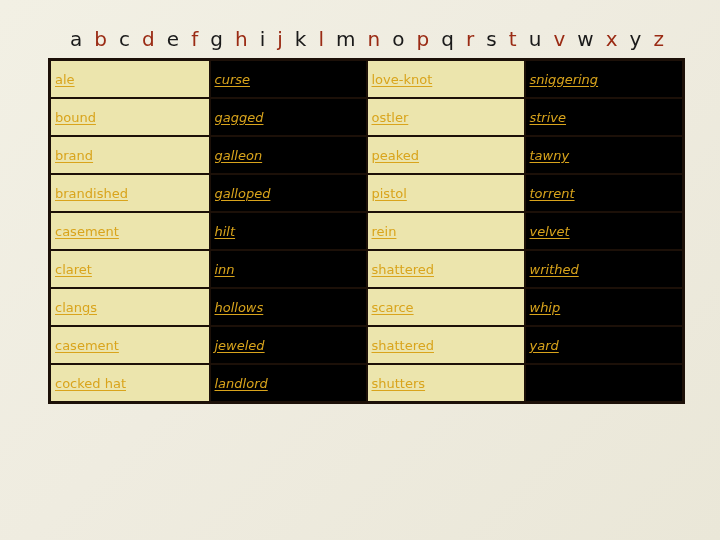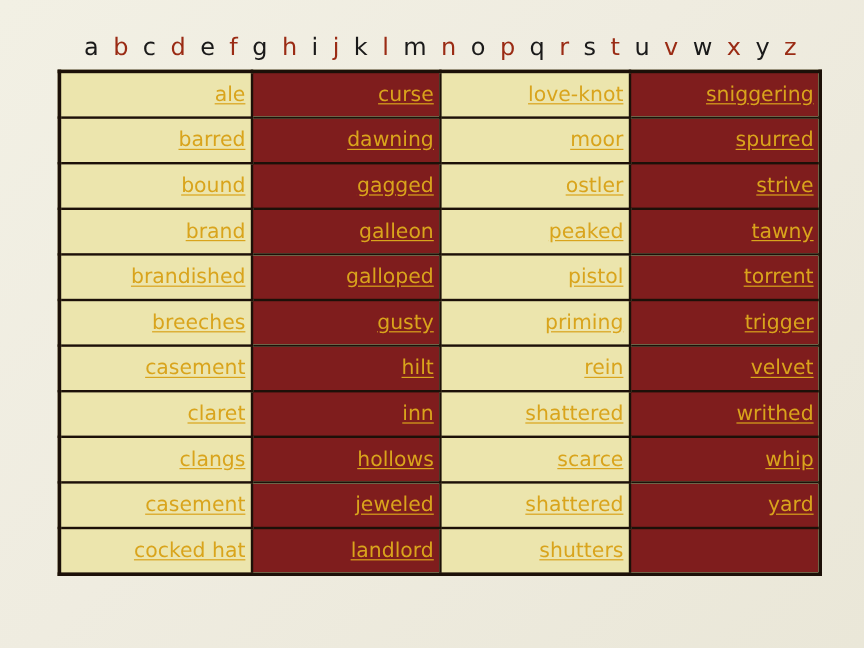--- a/index.html
+++ b/index.html
@@ -55,34 +55,34 @@
     border: 3px solid #1c1008;
   }
   #word-table col.col-a { width: 160px; }
   #word-table col.col-b { width: 157px; }
   #word-table col.col-c { width: 158px; }
   #word-table col.col-d { width: 159px; }
 
   #word-table td {
     height: 32px;
     padding: 2px 4px;
-    text-align: right;
+    text-align: left;
     vertical-align: middle;
     border: 2px solid #1c1008;
     font-family: "DejaVu Sans", sans-serif;
-    font-size: 17px;
+    font-size: 13px;
     line-height: 17px;
     color: #d9a41c;
     text-decoration: underline;
     text-underline-offset: 2px;
     white-space: nowrap;
     overflow: hidden;
   }
   #word-table td.shade-light { background: #ece5ad; }
-  #word-table td.shade-tan   { background: #7f1d1d; }
+  #word-table td.shade-tan   { background: #000000; font-style: italic; }
   #word-table td.empty { text-decoration: none; }
 </style>
 </head>
 <body>
 
 <div id="alphabet-strip">
     <span class="alpha-letter">a</span>
     <span class="alpha-letter red">b</span>
     <span class="alpha-letter">c</span>
     <span class="alpha-letter red">d</span>
@@ -118,48 +118,36 @@
     <col class="col-d">
   </colgroup>
   <tbody id="word-table-body">
       <tr>
         <td class="shade-light">ale</td>
         <td class="shade-tan">curse</td>
         <td class="shade-light">love-knot</td>
         <td class="shade-tan">sniggering</td>
       </tr>
       <tr>
-        <td class="shade-light">barred</td>
-        <td class="shade-tan">dawning</td>
-        <td class="shade-light">moor</td>
-        <td class="shade-tan">spurred</td>
-      </tr>
-      <tr>
         <td class="shade-light">bound</td>
         <td class="shade-tan">gagged</td>
         <td class="shade-light">ostler</td>
         <td class="shade-tan">strive</td>
       </tr>
       <tr>
         <td class="shade-light">brand</td>
         <td class="shade-tan">galleon</td>
         <td class="shade-light">peaked</td>
         <td class="shade-tan">tawny</td>
       </tr>
       <tr>
         <td class="shade-light">brandished</td>
         <td class="shade-tan">galloped</td>
         <td class="shade-light">pistol</td>
         <td class="shade-tan">torrent</td>
-      </tr>
-      <tr>
-        <td class="shade-light">breeches</td>
-        <td class="shade-tan">gusty</td>
-        <td class="shade-light">priming</td>
-        <td class="shade-tan">trigger</td>
       </tr>
       <tr>
         <td class="shade-light">casement</td>
         <td class="shade-tan">hilt</td>
         <td class="shade-light">rein</td>
         <td class="shade-tan">velvet</td>
       </tr>
       <tr>
         <td class="shade-light">claret</td>
         <td class="shade-tan">inn</td>

